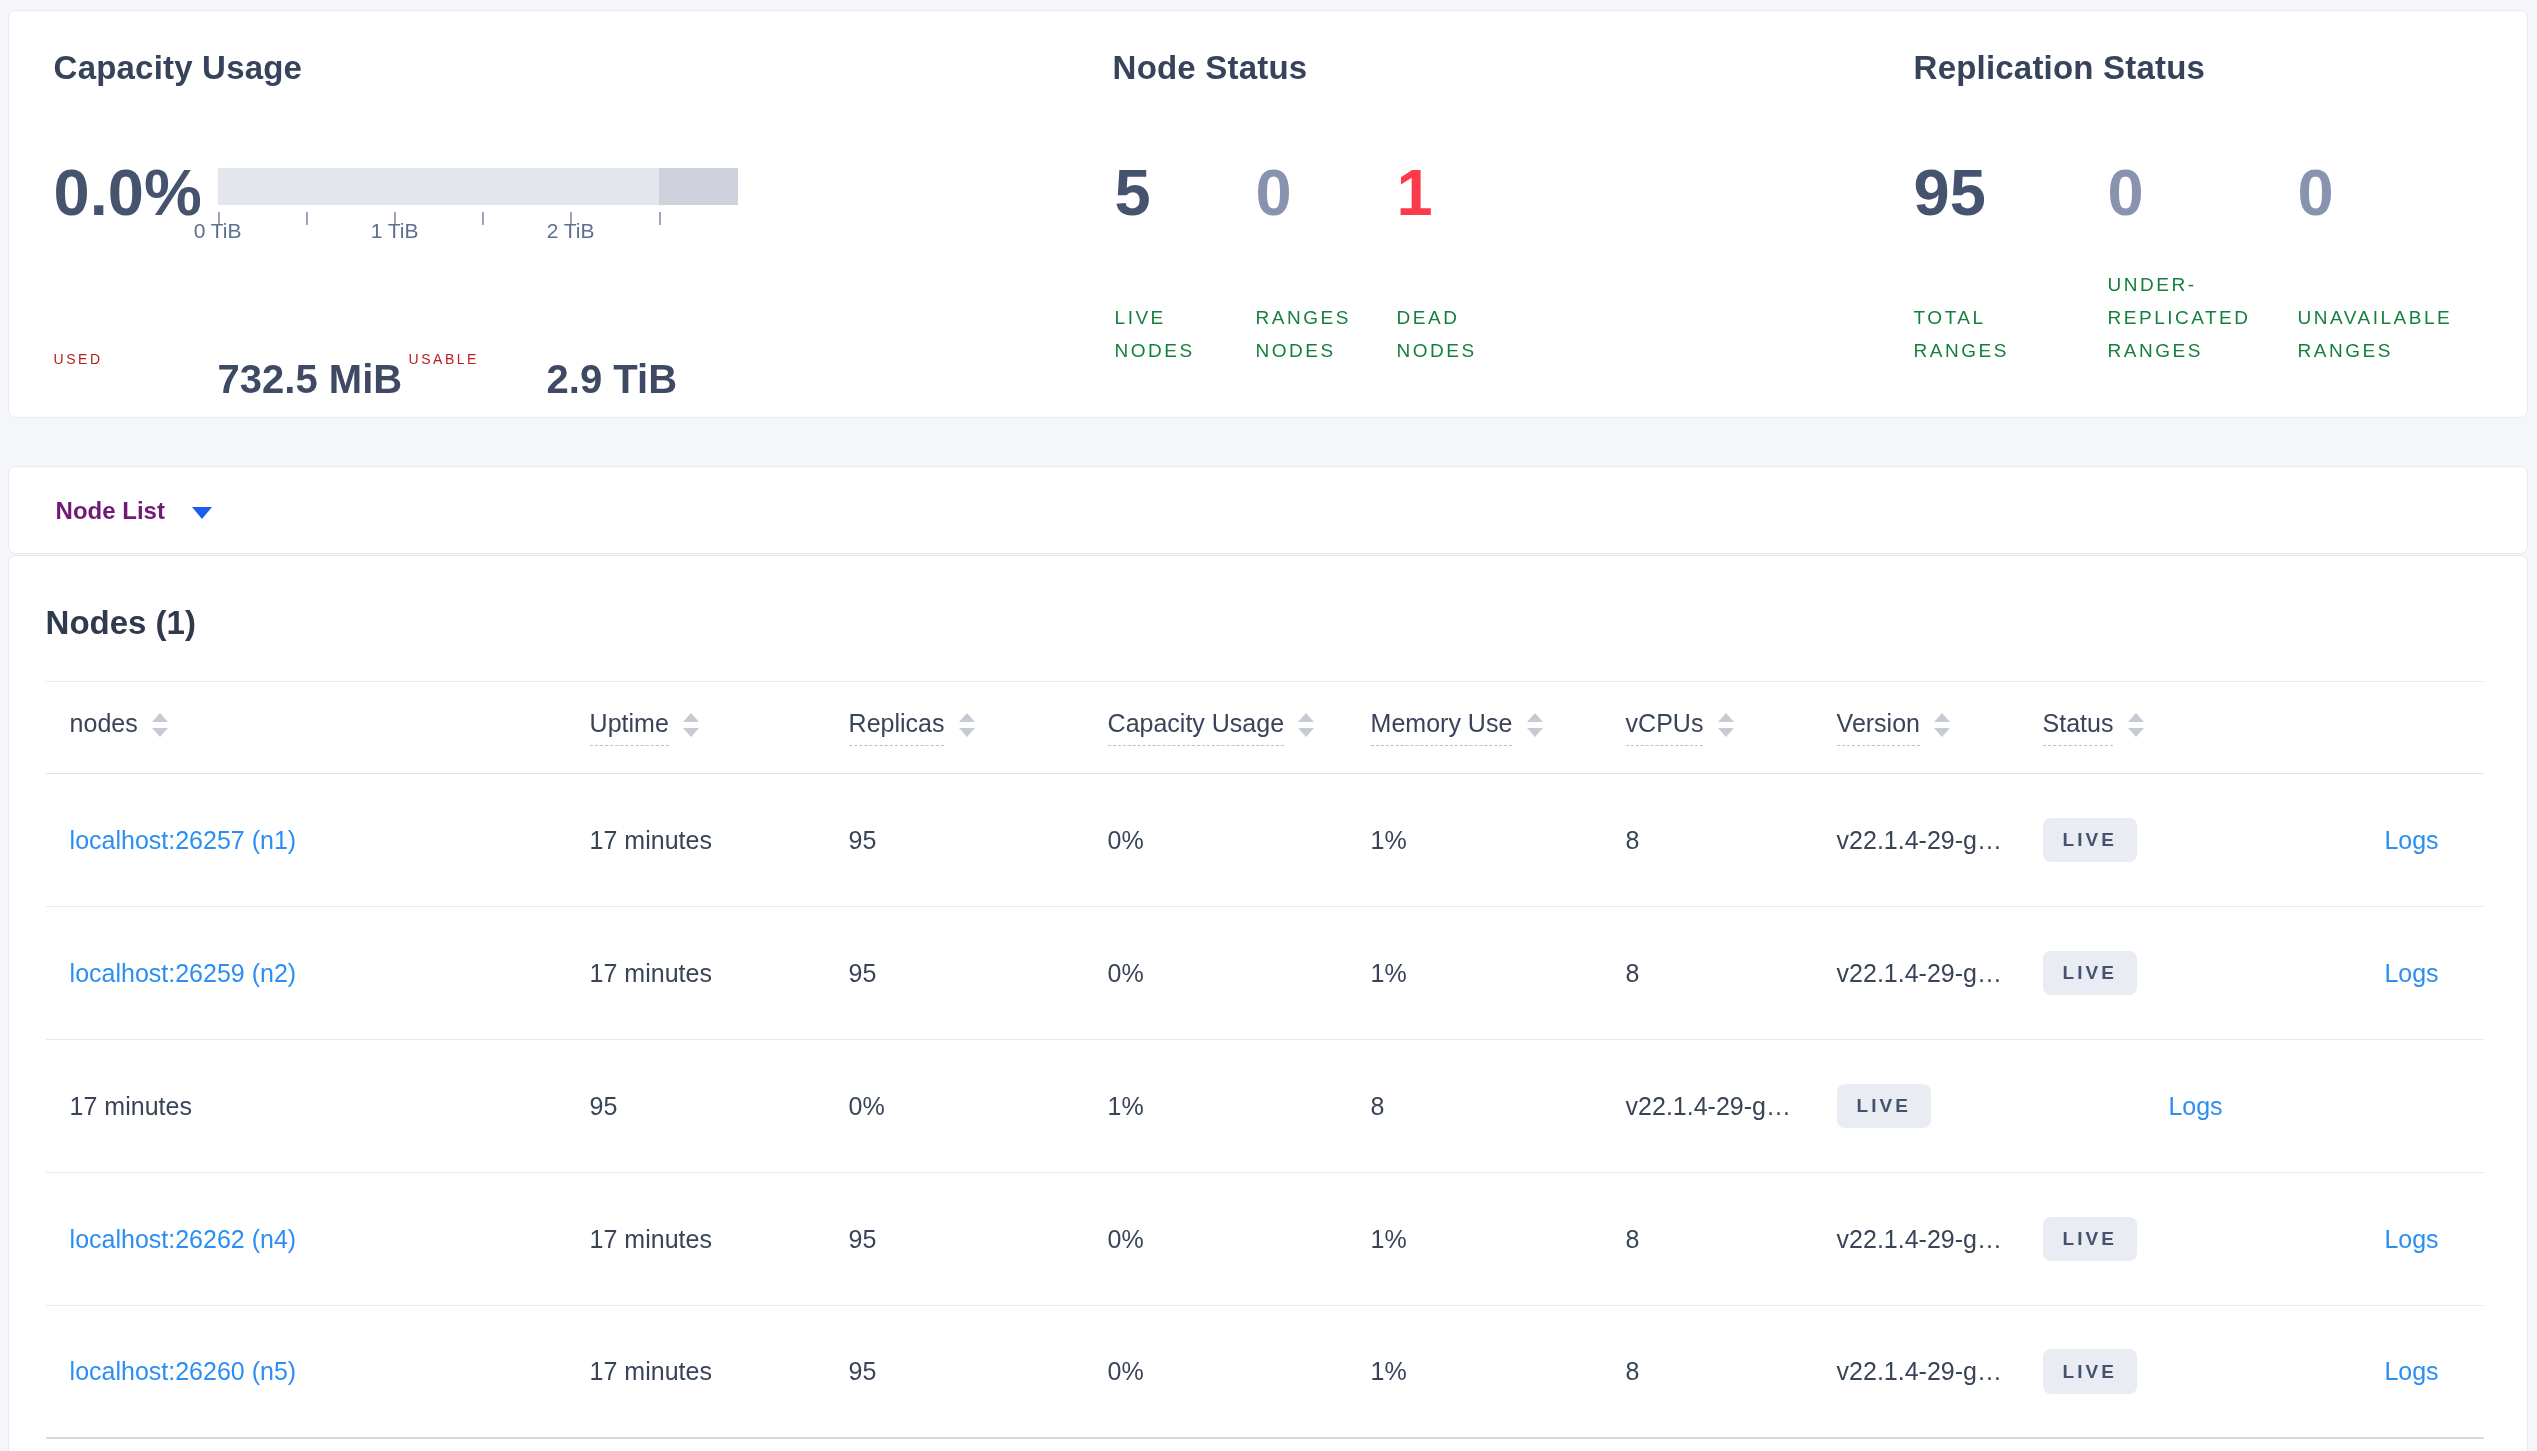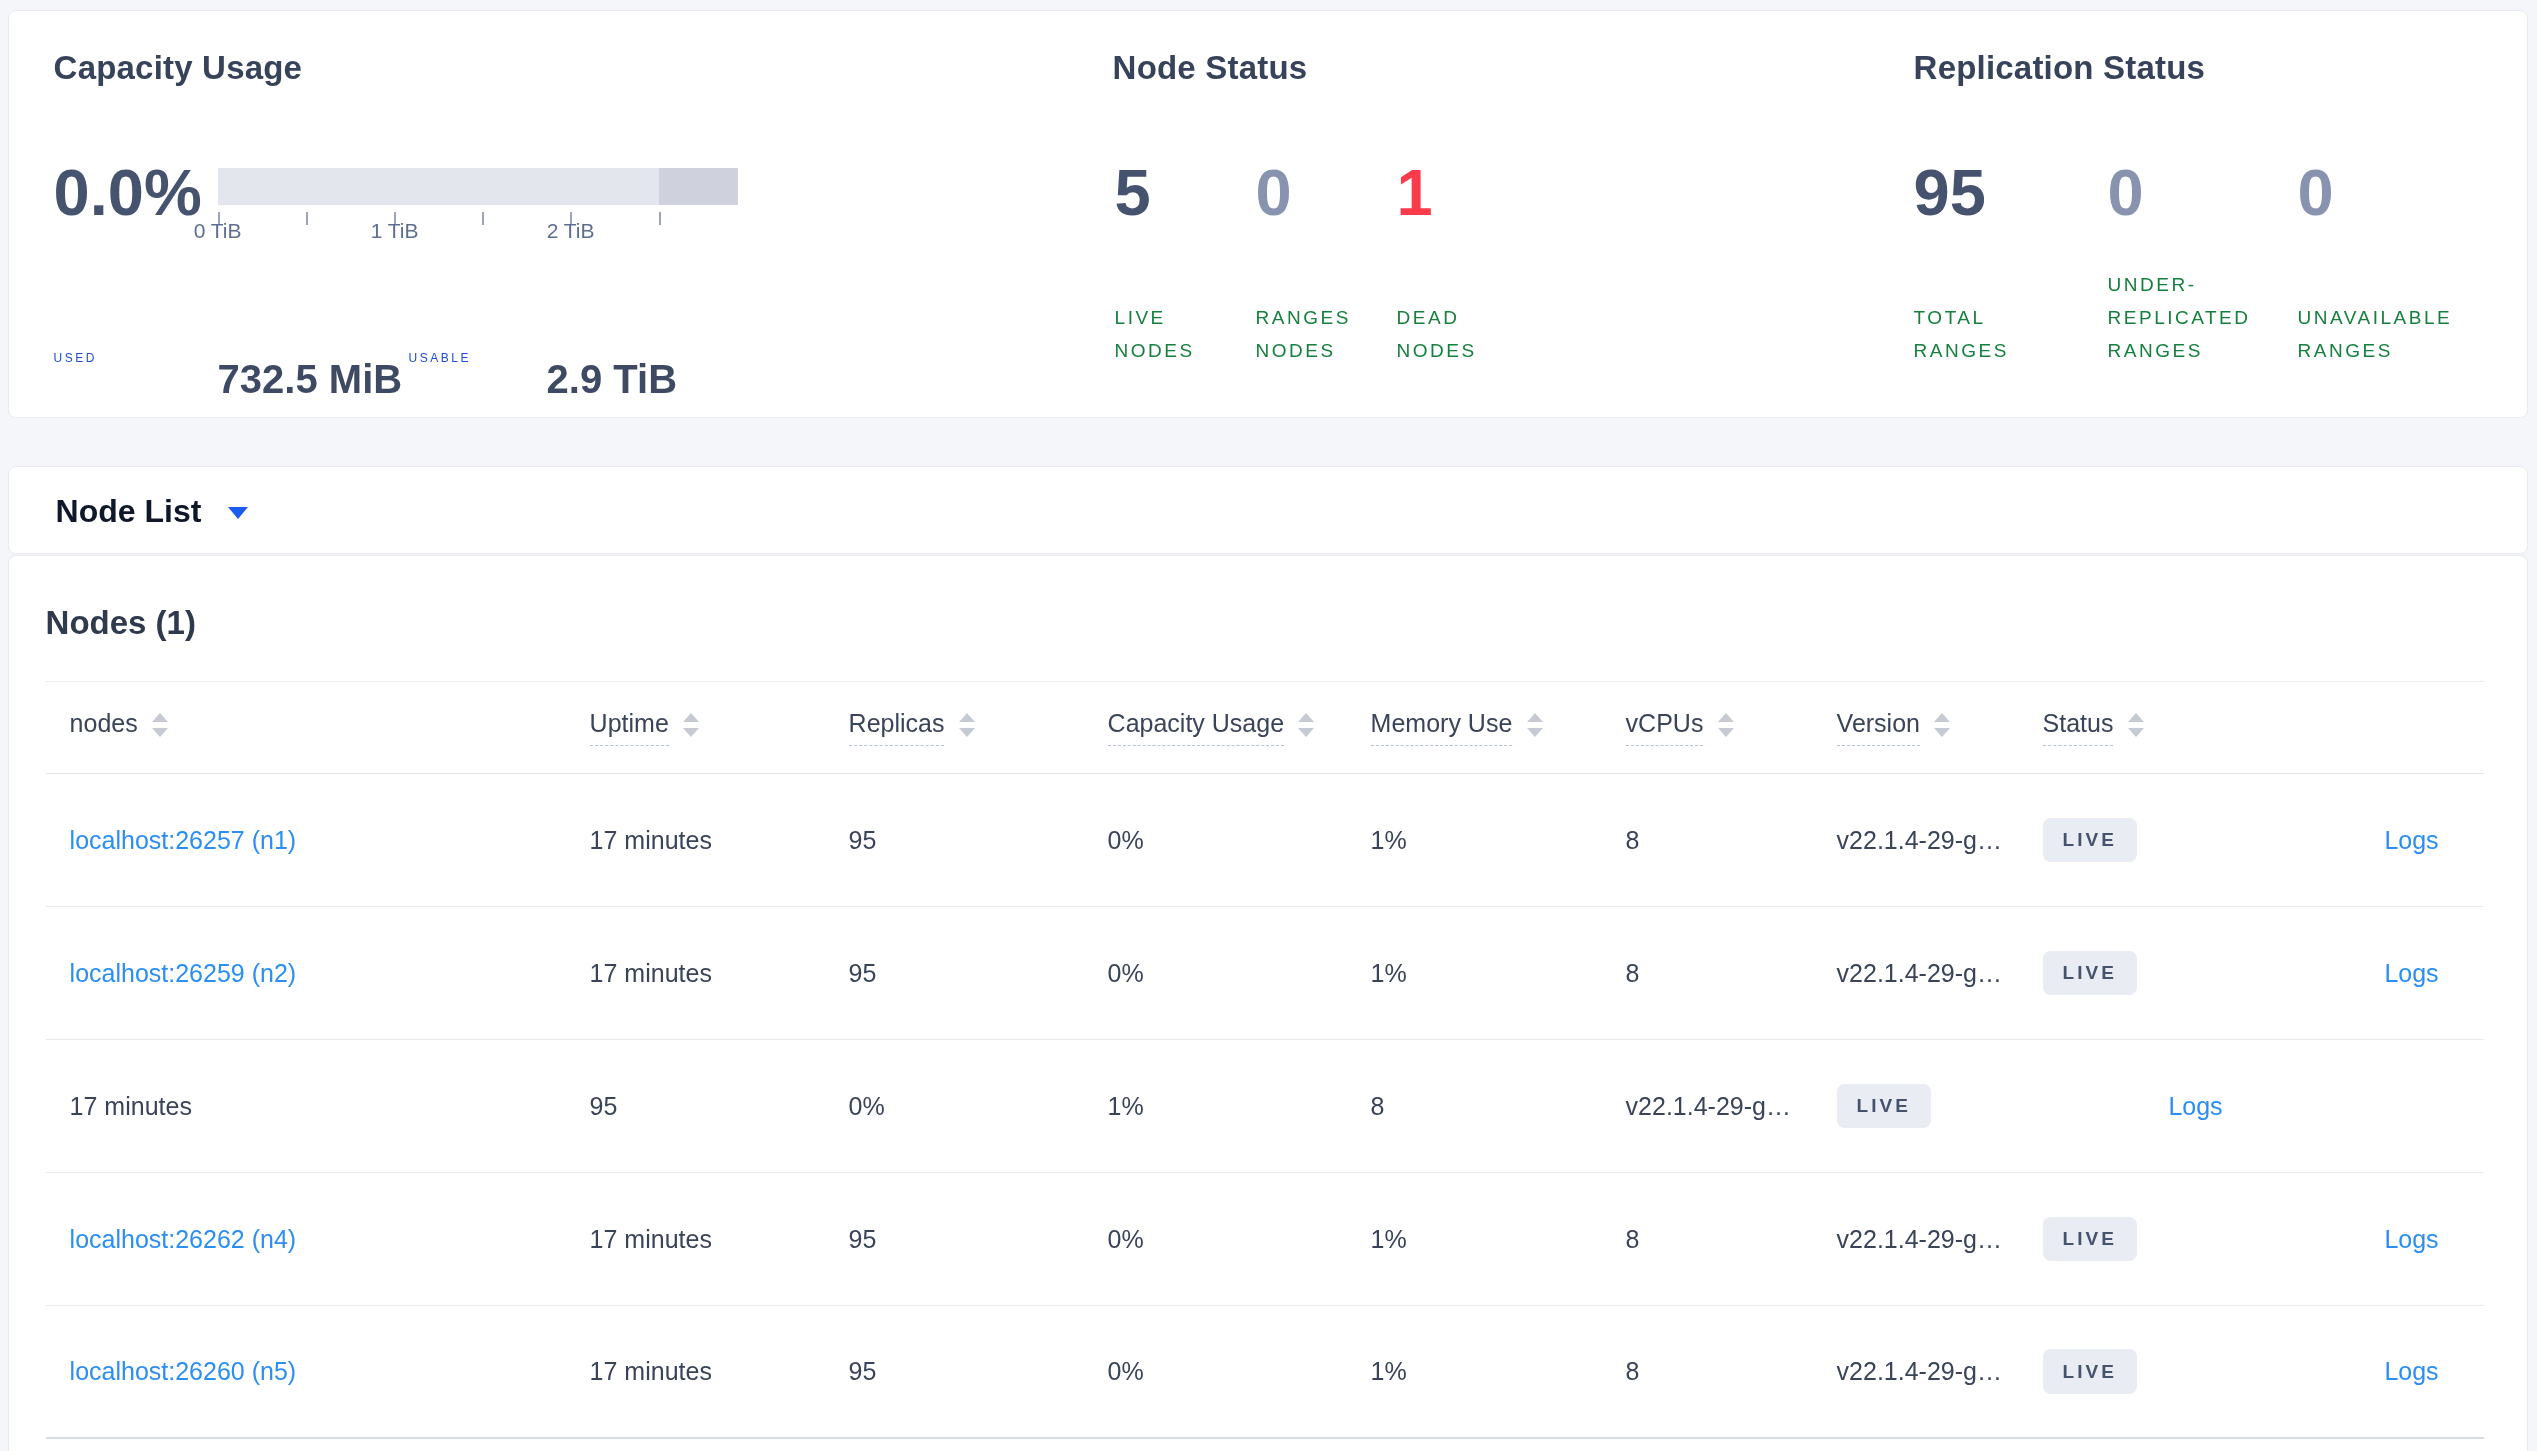--- a/index.html
+++ b/index.html
@@ -35,29 +35,29 @@
     color:#15803d; white-space:pre-line;
   }
   
   #cap-bar { position:absolute; left:209px; top:157px; width:520px; height:37px; background:#e4e6ed; }
   #cap-bar-dark { position:absolute; right:0; top:0; width:79px; height:37px; background:#cfd2dd; }
   .tick { position:absolute; top:201px; width:2.9px; height:13.3px; background:#9aa4bb; }
   .tick-label {
     position:absolute; top:208px; width:114px; text-align:center;
     font-size:21px; color:#5d6f91;
   }
-  .kv-label { position:absolute; top:340px; font-size:12px; letter-spacing:2.5px; color:#1d4ed8; }
+  .kv-label { position:absolute; top:340px; font-size:14px; letter-spacing:2.5px; color:#b91c1c; }
   .kv-value { position:absolute; top:322px; font-size:40px; font-weight:700; color:#3e4a63;margin-top:24px; }
   
   #nodelist-card { left:7.6px; top:466px; width:2520px; height:88px; }
   #view-select {
     position:absolute; left:47px; top:0; height:88px;
     display:flex; align-items:center; cursor:pointer;
   }
-  #view-select .sel-label { font-size:32px; font-weight:600; color:#0f172a; }
+  #view-select .sel-label { font-size:24px; font-weight:600; color:#701a75; }
   .caret-down {
     width:0; height:0; margin-left:27px; margin-top:3.8px;
     border-left:10.5px solid transparent; border-right:10.5px solid transparent;
     border-top:12.4px solid #1d5cf0;
   }
   
   #nodes-card { left:7.6px; top:555px; width:2520px; height:896px; border-radius:7.6px 7.6px 0 0; border-bottom:none; }
   #nodes-title {
     position:absolute; left:37px; top:48px;
     font-size:33px; font-weight:600; color:#2f3a4e;

